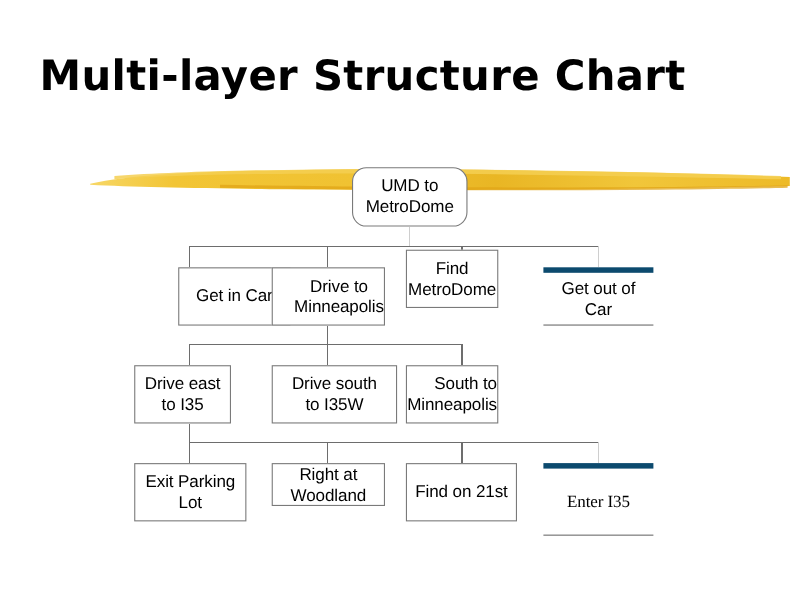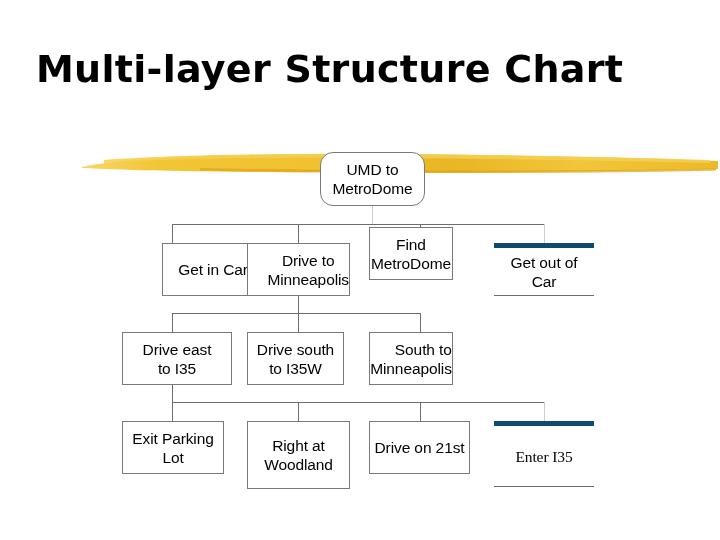--- a/index.html
+++ b/index.html
@@ -155,41 +155,41 @@
 Minneapolis</span>
       </div>
       <div class="node boxed" style="left: 369px; top: 227px; width: 84px; height: 53px;">
         <span class="label">Find
 MetroDome</span>
       </div>
       <div class="node openbox" style="left: 494px; top: 243px; width: 100px; height: 53px;">
         <span class="label">Get out of
 Car</span>
       </div>
-      <div class="node boxed" style="left: 122px; top: 332px; width: 110px; height: 53px;">
+      <div class="node boxed" style="left: 122px; top: 332px; width: 88px; height: 53px;">
         <span class="label">Drive east
 to I35</span>
       </div>
-      <div class="node boxed" style="left: 247px; top: 332px; width: 97px; height: 53px;">
+      <div class="node boxed" style="left: 247px; top: 332px; width: 114px; height: 53px;">
         <span class="label">Drive south
 to I35W</span>
       </div>
       <div class="node boxed" style="left: 369px; top: 332px; width: 84px; height: 53px; text-align: right;">
         <span class="label">South to
 Minneapolis</span>
       </div>
       <div class="node boxed" style="left: 122px; top: 421px; width: 102px; height: 53px;">
         <span class="label">Exit Parking
 Lot</span>
       </div>
-      <div class="node boxed" style="left: 247px; top: 421px; width: 103px; height: 68px;">
+      <div class="node boxed" style="left: 247px; top: 421px; width: 103px; height: 39px;">
         <span class="label">Right at
 Woodland</span>
       </div>
       <div class="node boxed" style="left: 369px; top: 421px; width: 101px; height: 53px;">
-        <span class="label">Drive on 21st</span>
+        <span class="label">Find on 21st</span>
       </div>
       <div class="node openbox" style="left: 494px; top: 421px; width: 100px; height: 66px; font-family: Liberation Serif, serif;">
         <span class="label">Enter I35</span>
       </div>
     </div>
 
 </div>
 
 </body></html>

